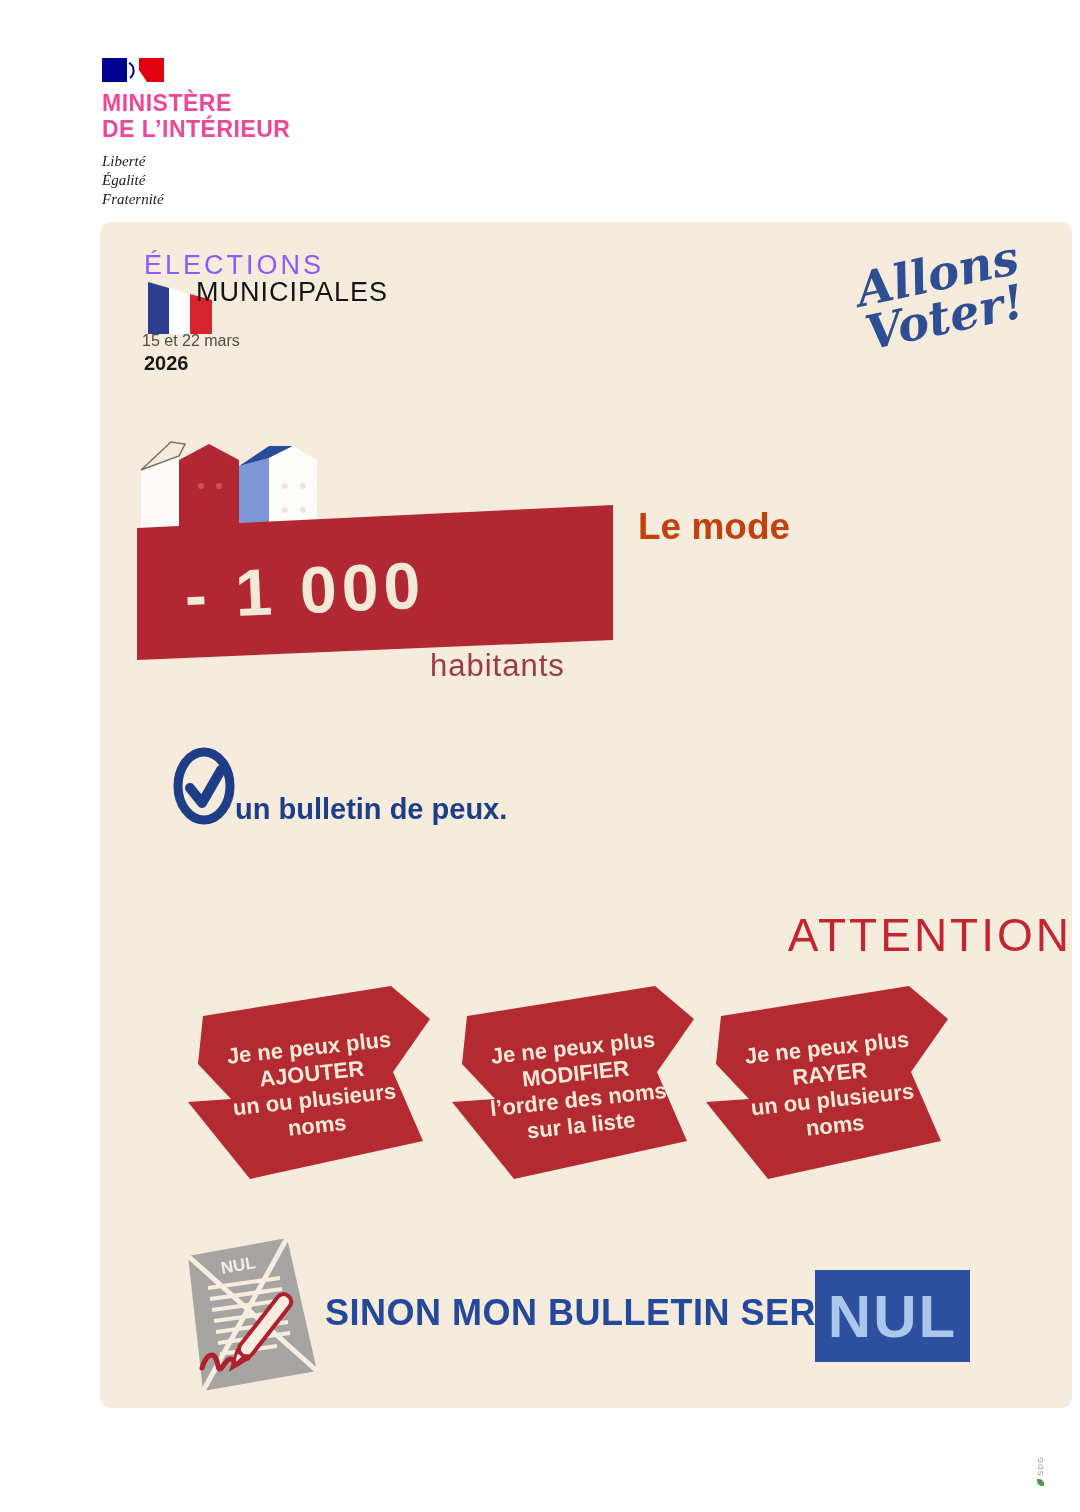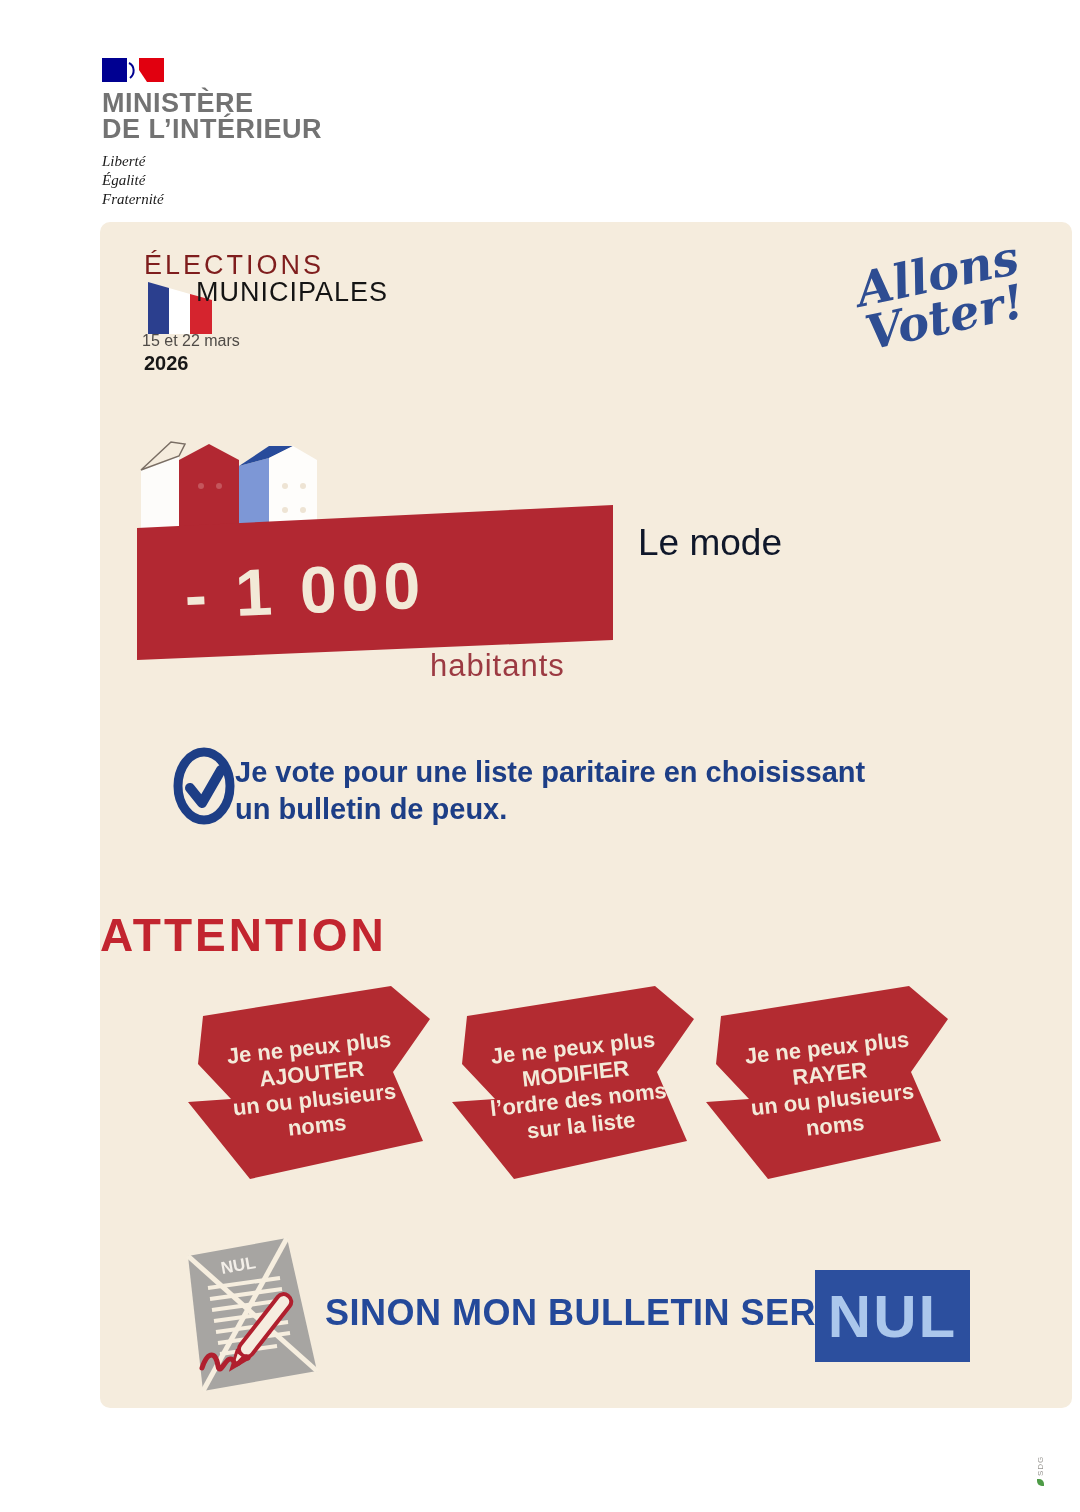--- a/index.html
+++ b/index.html
@@ -4,55 +4,55 @@
 <style>
   html,body{margin:0;padding:0;}
   body{
     width:1080px;height:1512px;position:relative;overflow:hidden;
     background:#ffffff;
     font-family:"Liberation Sans",sans-serif;
   }
   
   .gov{position:absolute;left:102px;top:58px;}
   .gov-flag{display:block;}
-  .gov-name{margin-top:8px;font-weight:bold;font-size:27px;line-height:26px;color:#737373;letter-spacing:.5px;}
+  .gov-name{margin-top:8px;font-weight:bold;font-size:23px;line-height:26px;color:#ec4899;letter-spacing:.5px;}
   .gov-motto{margin-top:10px;font-family:"Liberation Serif",serif;font-style:italic;font-size:15px;line-height:19px;color:#1a1a1a;}
   
   .poster{
     position:absolute;left:100px;top:222px;width:972px;height:1186px;
     background:#f5ecdd;border-radius:10px;
   }
   .poster *{position:absolute;}
   
-  .elections{left:44px;top:28px;font-size:27px;font-weight:500;letter-spacing:3px;color:#7f1d1d;}
+  .elections{left:44px;top:28px;font-size:27px;font-weight:500;letter-spacing:3px;color:#8b5cf6;}
   .flag-svg{left:48px;top:56px;}
   .municipales{left:96px;top:55px;font-size:27px;font-weight:normal;letter-spacing:1px;color:#141414;}
   .dates{left:42px;top:110px;font-size:16px;color:#4f4b47;}
   .year{left:44px;top:130px;font-size:20px;font-weight:bold;color:#171717;}
   .allons{
     left:760px;top:30px;width:160px;text-align:center;
     transform:rotate(-12deg);
     font-family:"DejaVu Serif",serif;font-style:italic;font-weight:bold;
     font-size:47px;line-height:44px;color:#2e4d92;
   }
   
   .houses-svg{left:33px;top:212px;}
   .banner-svg{left:30px;top:278px;}
   .communes{left:230px;top:248px;font-size:31px;font-weight:500;color:#9c3a42;letter-spacing:1px;}
   .figure{
     left:55px;top:330px;width:300px;text-align:center;transform:rotate(-2.5deg);
     font-size:66px;font-weight:800;letter-spacing:5px;color:#f2e9d7;
   }
   .habitants{left:330px;top:426px;font-size:31px;font-weight:500;color:#9c3a42;letter-spacing:1px;text-align:center;}
-  .headline{left:538px;top:300px;font-size:37px;line-height:42px;font-weight:400;color:#0f172a;}
+  .headline{left:538px;top:284px;font-size:37px;line-height:42px;font-weight:700;color:#c2410c;}
   
   .check-svg{left:73px;top:524px;}
   .instruction{left:135px;top:532px;font-size:29px;line-height:37px;font-weight:800;color:#1d3e86;}
   
-  .attention{left:0;top:686px;width:972px;text-align:left;font-size:46px;font-weight:700;letter-spacing:3px;color:#c2252f;}
+  .attention{left:0;top:686px;width:972px;text-align:right;font-size:46px;font-weight:400;letter-spacing:3px;color:#c2252f;}
   .ribbon{width:250px;height:205px;top:762px;}
   .ribbon .ribbon-svg{left:0;top:0;}
   .ribbon-1{left:88px;} .ribbon-2{left:352px;} .ribbon-3{left:606px;}
   .ribbon-text{
     left:0;top:0;width:250px;height:205px;display:flex;flex-direction:column;
     align-items:center;justify-content:center;transform:rotate(-6deg);
     color:#f3ead9;font-weight:bold;font-size:22px;line-height:26px;text-align:center;
   }
   .ribbon-text span{position:static;}
   
@@ -132,21 +132,21 @@
   <div class="habitants">habitants</div>
   <div class="headline">
     <span style="position:static">Le mode</span><br>
   </div>
 
   <svg class="check-svg" width="62" height="80" viewBox="0 0 62 80">
     <ellipse cx="31" cy="40" rx="26" ry="34" stroke="#1d3e86" stroke-width="9" fill="none"></ellipse>
     <path d="M17,42 L29,57 L48,24" stroke="#1d3e86" stroke-width="10" fill="none" stroke-linecap="round" stroke-linejoin="round"></path>
   </svg>
   <div class="instruction">
-    <span style="position:static">Je vote pour une liste paritaire en choisissant</span><br>
+    <br>
     <span style="position:static">un bulletin de peux.</span>
   </div>
 
   <div class="attention">ATTENTION</div>
 
   <div class="ribbon ribbon-1">
     <svg class="ribbon-svg" width="250" height="205" viewBox="0 0 250 205">
       <polygon points="15,32 203,2 242,35 205,88 235,157 62,195 0,118 43,115 10,80" fill="#b32b31"></polygon>
     </svg>
     <div class="ribbon-text">

